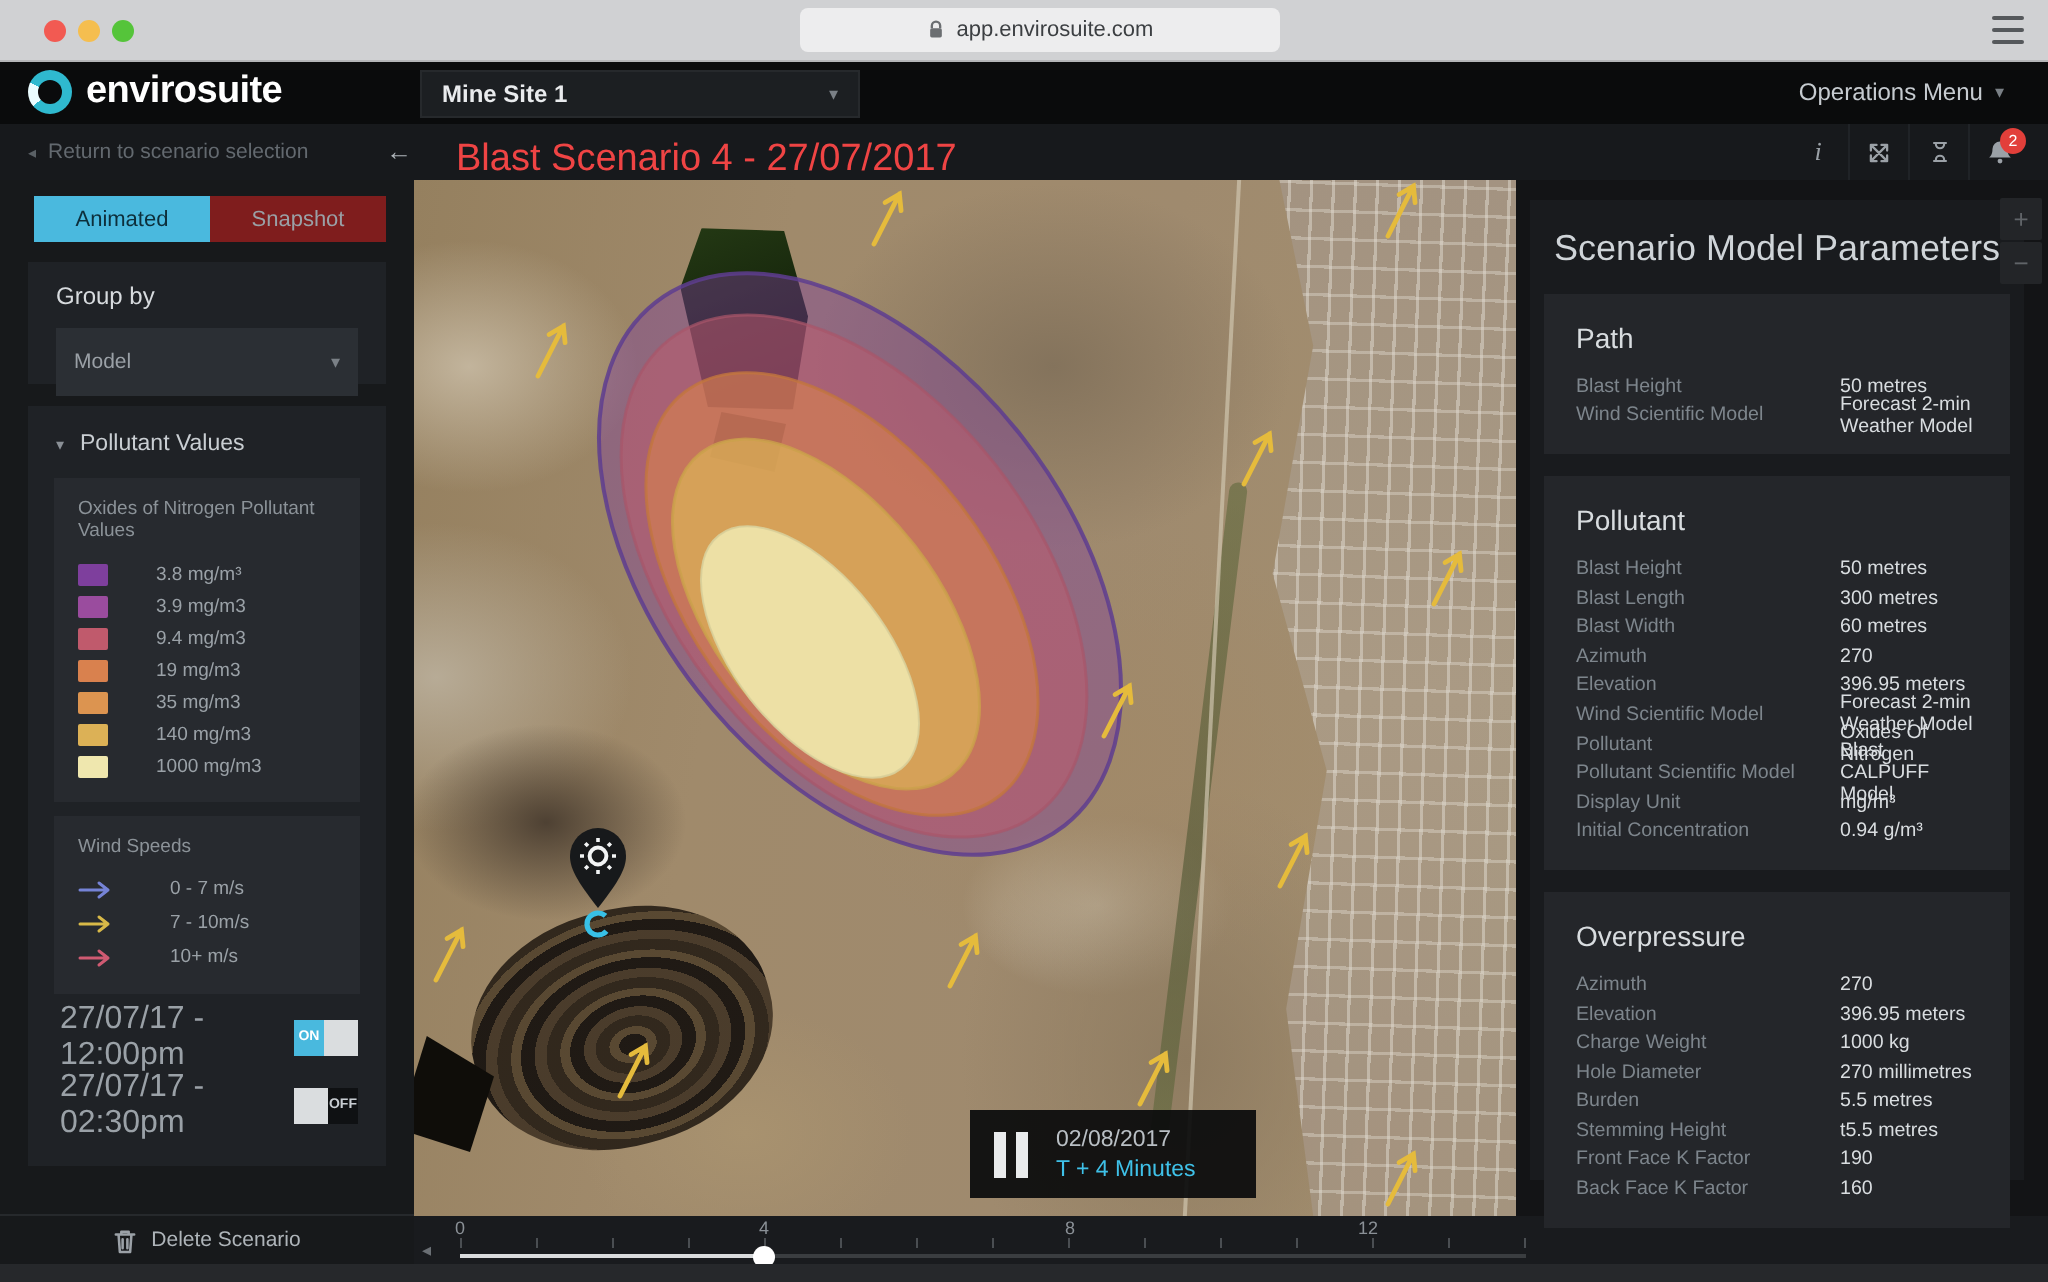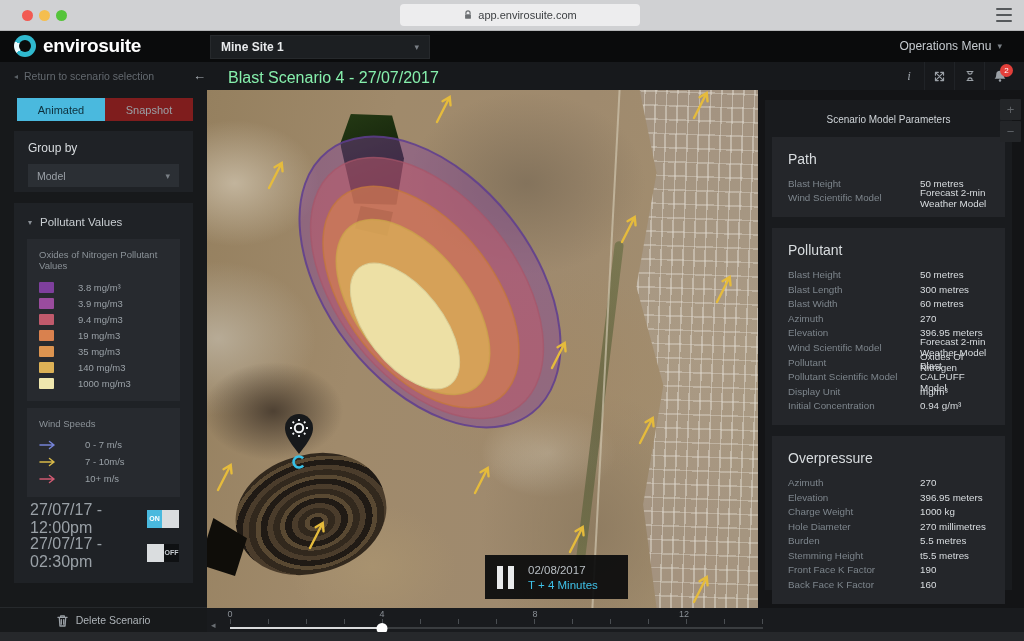--- a/index.html
+++ b/index.html
@@ -25,37 +25,37 @@
   .site-select { position:absolute; left:210px; top:4px; width:220px; height:24px; background:#1c1f22; border:1px solid #26292c; display:flex; align-items:center; padding:0 10px; cursor:pointer; }
   .site-select .lbl { color:#e9ebed; font-size:12px; font-weight:700; flex:1; }
   .ops-menu { position:absolute; right:22px; top:8px; color:#c6cbd0; font-size:12px; display:flex; gap:6px; align-items:center; cursor:pointer; }
   .chev { color:#7a8086; font-size:9px; }
 
   
   .subheader { position:absolute; left:0; top:62px; width:1024px; height:28px; background:#17191c; }
   .return-link { position:absolute; left:14px; top:8px; color:#63696f; font-size:10.5px; display:flex; gap:6px; align-items:center; cursor:pointer; }
   .return-link .tri { font-size:8px; color:#5a6065; }
   .collapse-arrow { position:absolute; left:193px; top:6px; color:#aeb4b9; font-size:13px; cursor:pointer; }
-  .scenario-title { position:absolute; left:228px; top:7px; color:#86efac; font-size:16px;text-align:right; }
+  .scenario-title { position:absolute; left:228px; top:7px; color:#ef4444; font-size:19px;text-align:right; }
   .sub-icons { position:absolute; right:10px; top:0; height:28px; display:flex; align-items:center; }
   .sub-ic { width:30px; height:28px; display:flex; align-items:center; justify-content:center; color:#9ba1a7; cursor:pointer; border-left:1px solid #202327; position:relative; }
   .sub-ic:first-child { border-left:none; }
   .info-i { font-family:"Liberation Serif","DejaVu Serif",serif; font-size:13px; font-style:italic; }
   .badge { position:absolute; top:2px; right:1px; min-width:13px; height:13px; border-radius:7px; background:#e23f3a; color:#fff; font-size:8px; display:flex; align-items:center; justify-content:center; padding:0 3px; }
 
   
   .sidebar { position:absolute; left:0; top:90px; width:207px; height:542px; background:#17191b; }
   .tabs { position:absolute; left:17px; top:8px; width:176px; height:23px; display:flex; }
   .tab { flex:1; display:flex; align-items:center; justify-content:center; font-size:11px; cursor:pointer; }
   .tab.active { background:#4ab9de; color:#0d2f3b; }
   .tab.inactive { background:#7f1d1d; color:#9aa0a6; }
   .box { position:absolute; left:14px; width:179px; background:#1f2226; }
   .groupby { top:41px; height:61px; padding:10px 14px; }
   .groupby .gb-label { color:#d7dbde; font-size:12px; margin-bottom:9px; }
-  .gb-select { height:23px; background:#2b2f34; display:flex; align-items:center; padding:0 9px; cursor:pointer; }
+  .gb-select { height:34px; background:#2b2f34; display:flex; align-items:center; padding:0 9px; cursor:pointer; }
   .gb-select .lbl { flex:1; color:#9aa0a6; font-size:10.5px; }
   .pollutant-box { top:113px; height:380px; padding:9px 0 0 0; }
   .pv-header { display:flex; align-items:center; gap:8px; padding:4px 14px; color:#c9ced2; font-size:11.5px; cursor:pointer; }
   .pv-header .tri { font-size:8px; color:#8a9096; }
   .inner { margin:7px 13px 0 13px; background:#272a2f; padding:10px 12px; }
   .pv-sub { color:#8b9298; font-size:9.5px; margin-bottom:8px; }
   .legend-row { display:flex; align-items:center; gap:8px; height:16px; }
   .swatch { width:15px; height:11px; border-radius:1px; flex:none; }
   .legend-label { color:#9aa1a7; font-size:9.5px;margin-left:16px; }
   .ws-title { color:#8b9298; font-size:9.5px; margin-bottom:7px; }
@@ -106,21 +106,21 @@
   .pause-btn { display:flex; gap:5px; cursor:pointer; }
   .pause-btn span { display:block; width:6px; height:23px; background:#e9ebec; }
   .pb-date { color:#b9bfc4; font-size:11.5px; margin-bottom:3px; }
   .pb-offset { color:#3fc1e8; font-size:11.5px; }
 
   
   .panel-col { position:absolute; left:758px; top:90px; width:266px; height:518px; background:#131416; }
   .zoom-btn { position:absolute; width:21px; height:21px; background:#232528; color:#606468; font-size:13px; display:flex; align-items:center; justify-content:center; z-index:4; cursor:pointer; border-radius:1px; }
   .zb-in { right:3px; top:9px; } .zb-out { right:3px; top:31px; }
   .params { position:absolute; left:7px; top:10px; width:247px; height:490px; background:#191b1e; z-index:2; }
-  .params-title { text-align:center; color:#cfd4d8; font-size:10px; padding:14px 0 12px 0; }
+  .params-title { text-align:center; color:#cfd4d8; font-size:18px; padding:14px 0 12px 0; }
   .section { margin:0 7px 11px 7px; background:#24262a; padding:10px 16px 12px 16px; }
   .section-title { color:#d8dcdf; font-size:14px; margin:4px 0 9px 0; }
   .prow { display:flex; height:14.6px; align-items:center; }
   .prow .pl { width:132px; flex:none; color:#7d858c; font-size:9.8px; }
   .prow .pv { color:#d9dde0; font-size:9.8px; }
 
   
   .timeline { position:absolute; left:207px; top:608px; width:817px; height:24px; background:#191b1e; }
   .ticks { position:absolute; left:23px; top:11px; width:533px; height:5px;
     background:repeating-linear-gradient(90deg,#4a4e52 0 1px, rgba(0,0,0,0) 1px 38px); }

